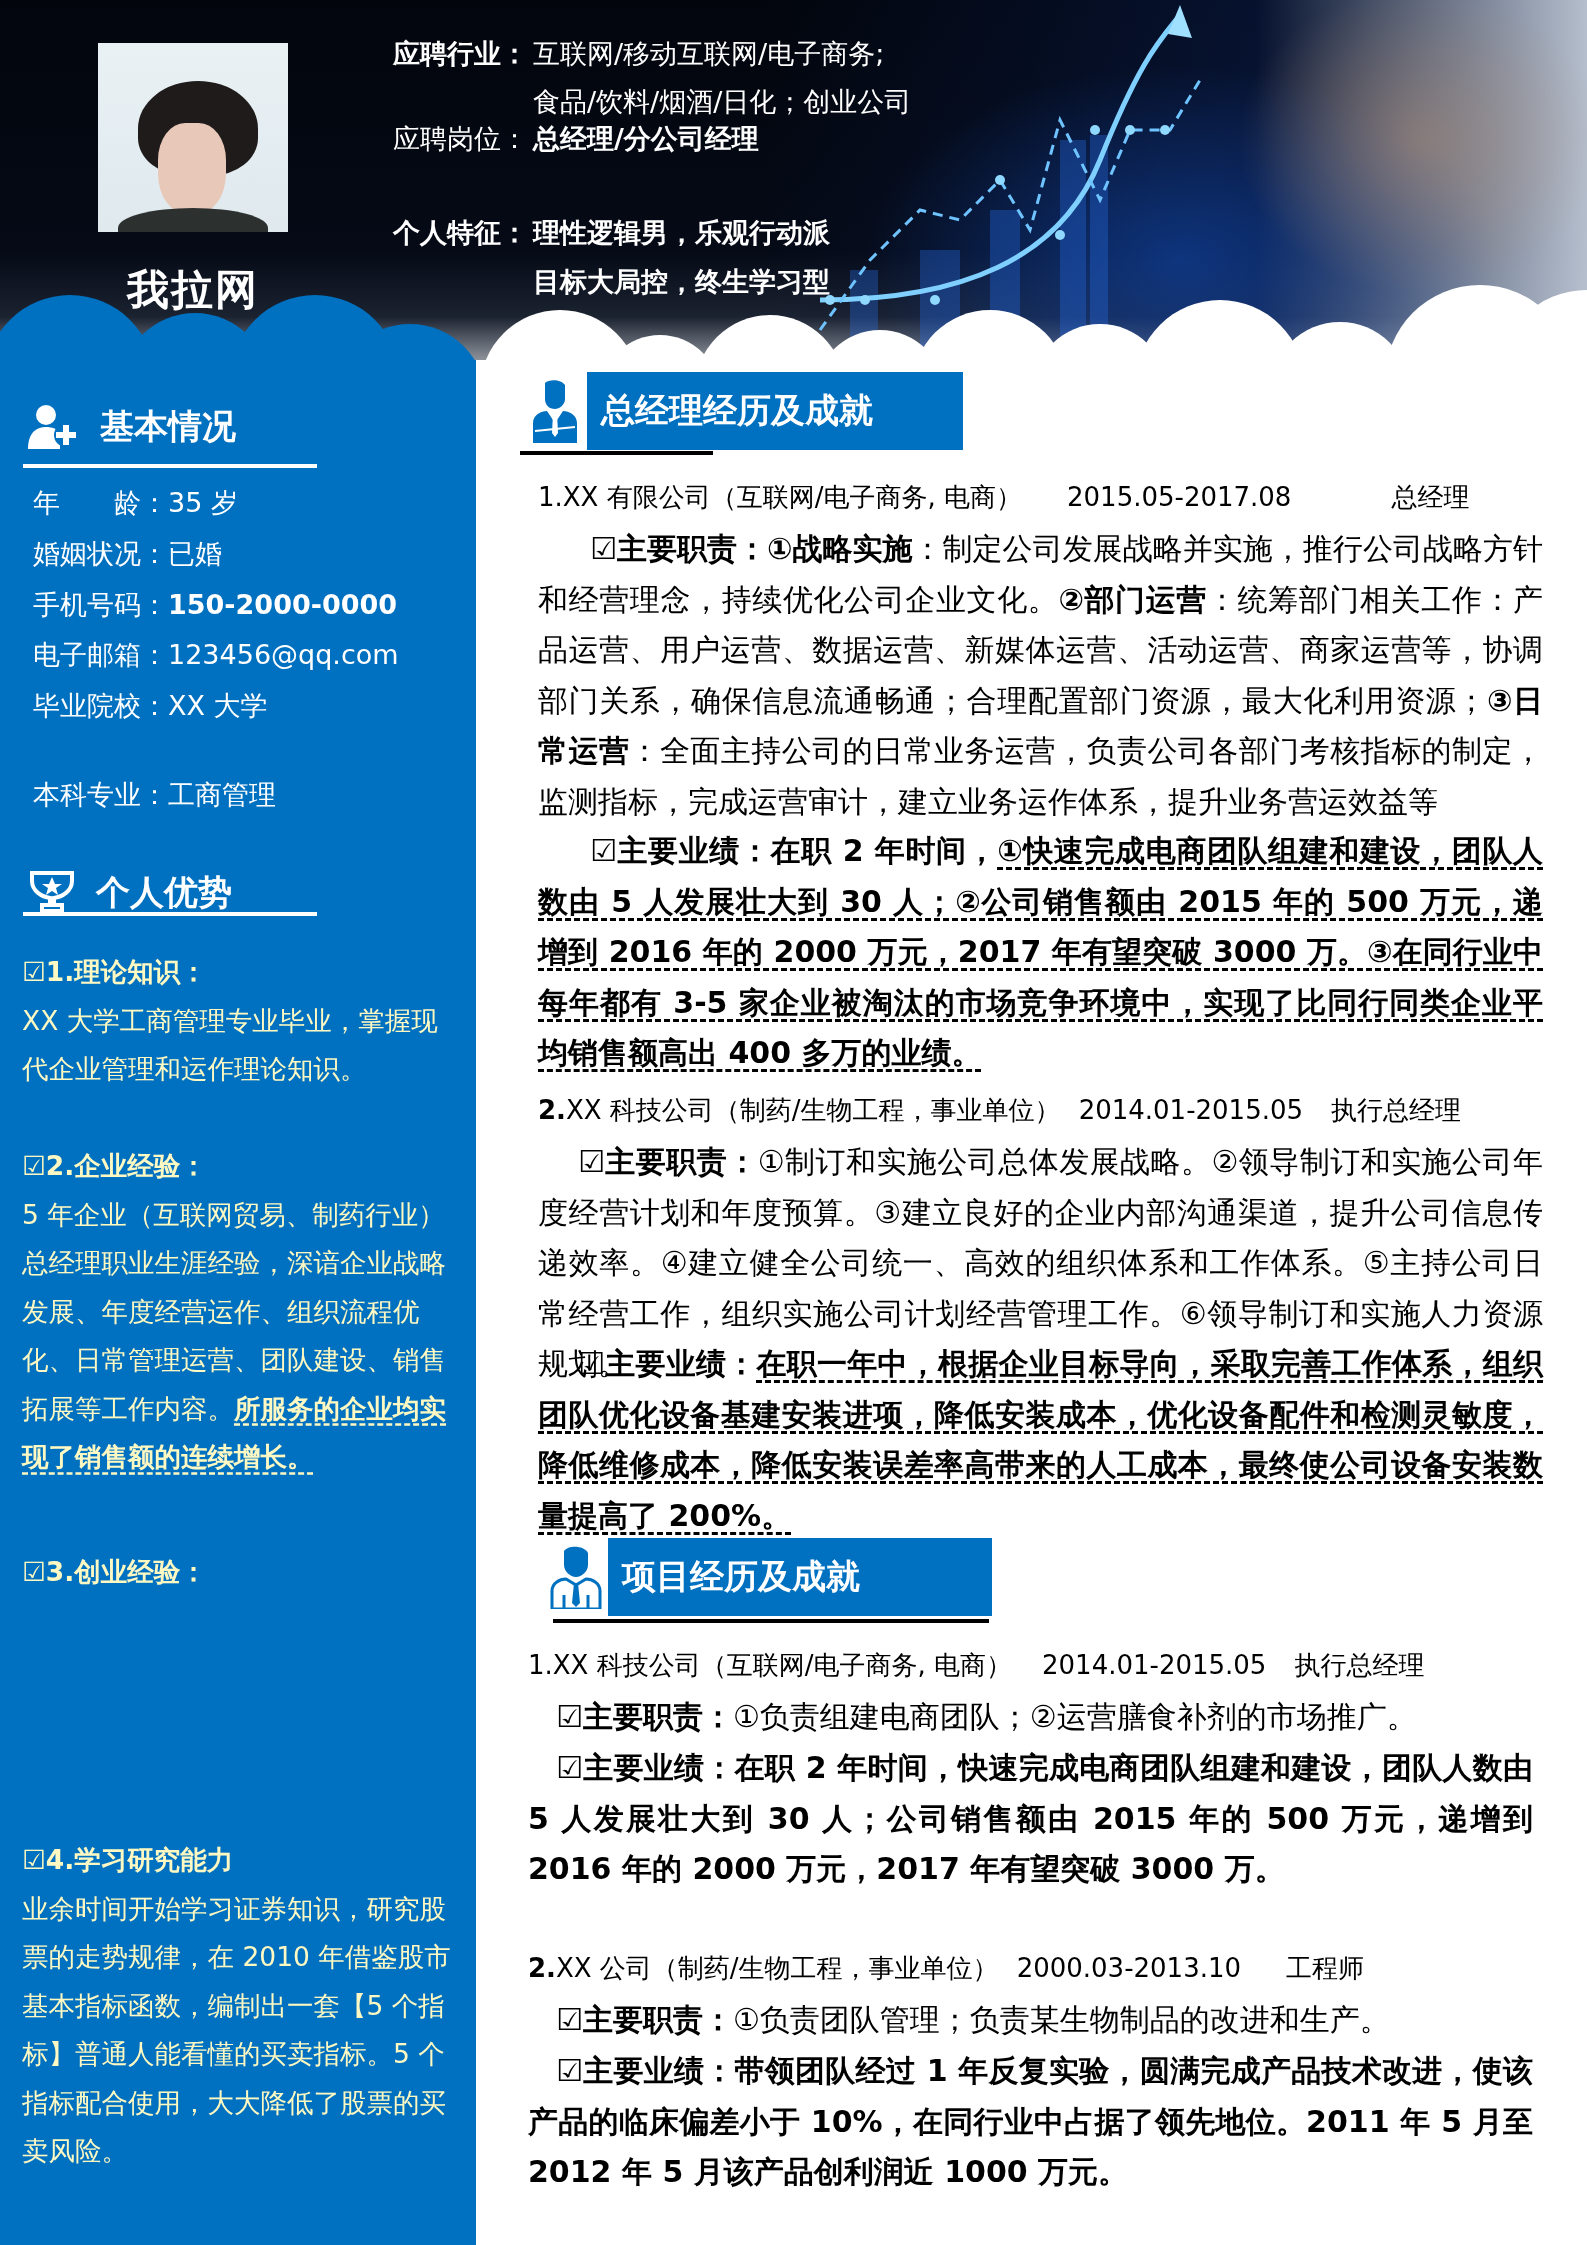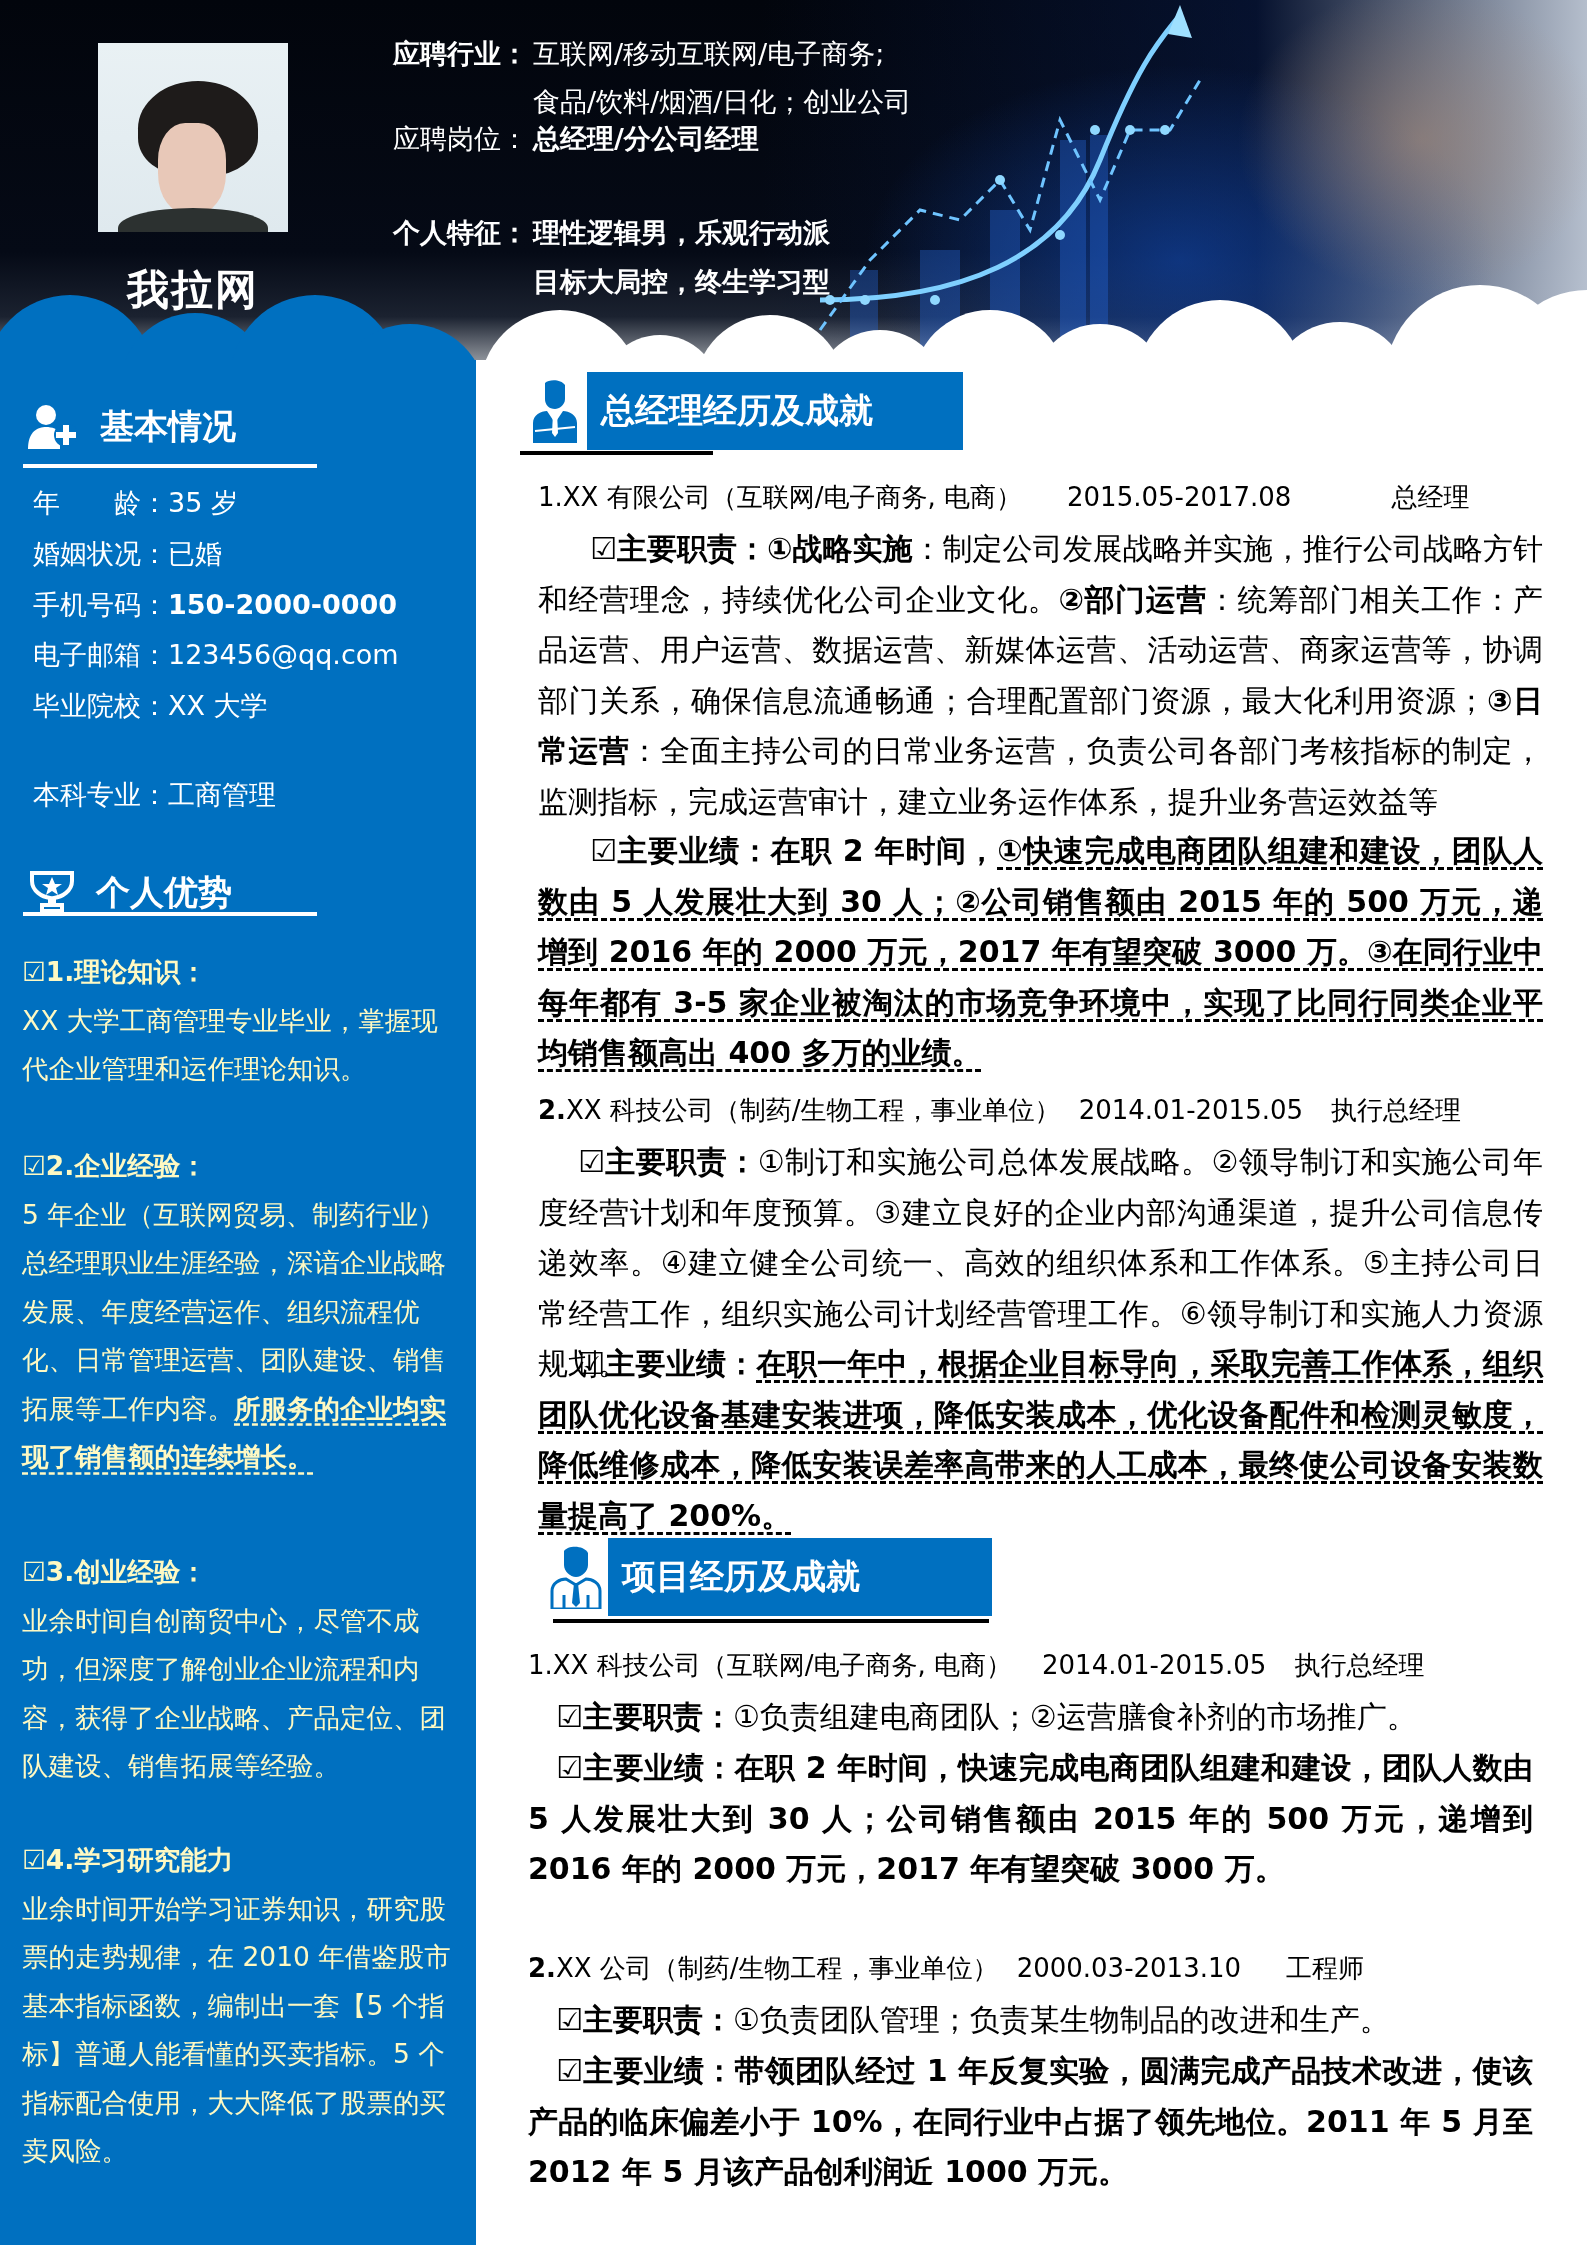--- a/index.html
+++ b/index.html
@@ -197,21 +197,20 @@
   <div class="adv" style="top:568px;">
     <span class="t">☑1.理论知识：</span>
     <span>XX 大学工商管理专业毕业，掌握现代企业管理和运作理论知识。</span>
   </div>
   <div class="adv" style="top:762px;">
     <span class="t">☑2.企业经验：</span>
     <span>5 年企业（互联网贸易、制药行业）总经理职业生涯经验，深谙企业战略发展、年度经营运作、组织流程优化、日常管理运营、团队建设、销售拓展等工作内容。</span><span class="u">所服务的企业均实现了销售额的连续增长。</span>
   </div>
   <div class="adv" style="top:1168px;">
     <span class="t">☑3.创业经验：</span>
-    <span>业余时间自创商贸中心，尽管不成功，但深度了解创业企业流程和内容，获得了企业战略、产品定位、团队建设、销售拓展等经验。</span>
   </div>
   <div class="adv" style="top:1456px;">
     <span class="t">☑4.学习研究能力</span>
     <span>业余时间开始学习证券知识，研究股票的走势规律，在 2010 年借鉴股市基本指标函数，编制出一套【5 个指标】普通人能看懂的买卖指标。5 个指标配合使用，大大降低了股票的买卖风险。</span>
   </div>
 </div>
 
 <div class="sec-title" style="left:527px; top:372px;justify-content:center;">
   <svg class="icon" viewBox="0 0 56 64">
     <path d="M18 4 C22 0, 34 0, 38 6 L38 20 C38 26, 32 30, 28 30 C22 30, 18 26, 18 20 Z" fill="#0070c0"></path>

